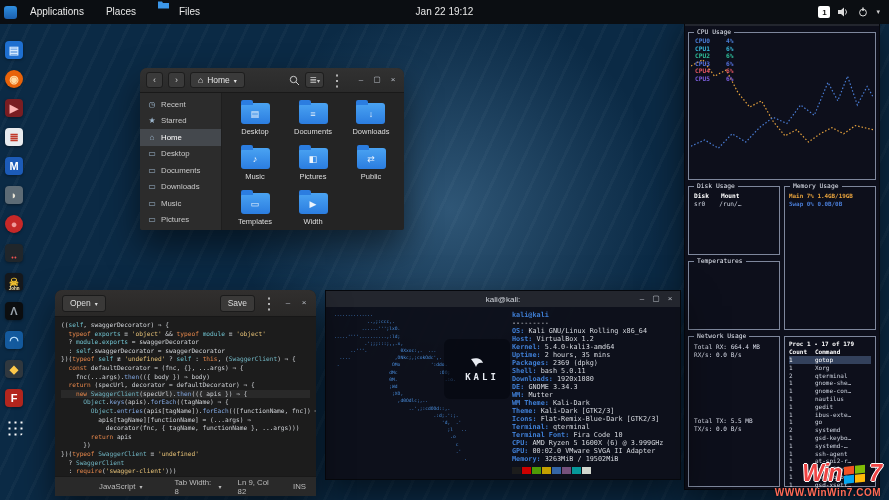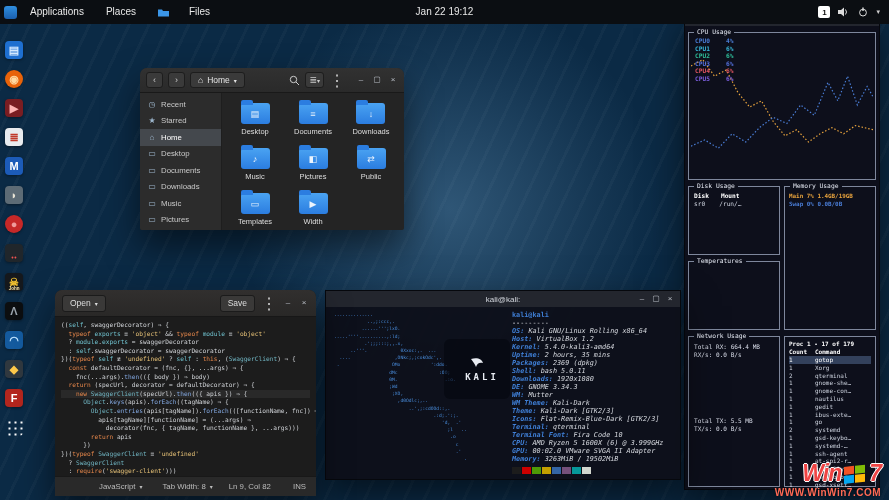--- a/index.html
+++ b/index.html
@@ -12,21 +12,21 @@
     background: repeating-linear-gradient(115deg, rgba(255,255,255,.028) 0 3px, transparent 3px 18px); }
   .desktop::after { content:""; position:absolute; left:220px; top:20px; width:460px; height:420px;
     background: radial-gradient(circle at 50% 45%, rgba(140,200,245,.28), rgba(140,200,245,.08) 45%, transparent 65%); }
 
   
   .panel { position:absolute; top:0; left:0; right:0; height:24px; background:#0b0e12; z-index:50;
     display:flex; align-items:center; color:#e8e8e8; font-size:10px; }
   .panel-left { display:flex; align-items:center; gap:4px; padding-left:4px; }
   .kali-dot { width:13px; height:13px; border-radius:3px; background:linear-gradient(#2f8fe0,#1b5fae); }
   .panel-item { padding:0 9px; height:24px; line-height:24px; cursor:default; }
-  .panel-item.files-menu { display:flex; align-items:center; gap:20px; }
+  .panel-item.files-menu { display:flex; gap:10px; }
   .panel-clock { position:absolute; left:0; right:0; top:0; height:24px; line-height:24px; text-align:center; font-size:10px; pointer-events:none; }
   .panel-right { margin-left:auto; display:flex; align-items:center; gap:8px; padding-right:9px; z-index:2; }
   .panel-badge { width:12px; height:12px; background:#fff; color:#111; border-radius:2px; font-size:8px; font-weight:bold;
     display:flex; align-items:center; justify-content:center; }
   .panel-caret { font-size:7px; color:#cfcfcf; }
 
   
   .dock { position:absolute; left:5px; top:41px; display:flex; flex-direction:column; gap:11px; z-index:5; }
   .dock-icon { width:18px; height:18px; border-radius:4px; display:flex; align-items:center; justify-content:center;
     font-size:11px; font-weight:bold; position:relative; box-shadow:0 1px 3px rgba(0,0,0,.4); }
@@ -88,21 +88,21 @@
   .term { position:absolute; left:325px; top:290px; width:356px; height:190px; z-index:11;
     background:rgba(13,16,26,.97); border:1px solid #06080d; box-shadow:0 16px 34px rgba(0,0,0,.55); display:flex; flex-direction:column; }
   .term-header { height:16px; background:#23262e; display:flex; align-items:center; justify-content:center;
     font-size:8px; color:#d2d6dd; position:relative; flex:none; }
   .term-header .winctrl { position:absolute; right:5px; top:3px; gap:4px; }
   .term-body { flex:1; display:flex; padding:4px 8px; font-family:"DejaVu Sans Mono",monospace; position:relative; overflow:hidden; }
   .term-ascii { font-size:4.6px; line-height:7.2px; color:#4a8fe0; white-space:pre; width:178px; flex:none; }
   .term-col { min-width:0; }
   .term-user { color:#3f7fd6; font-weight:bold; font-size:6.8px; line-height:8px; }
   .term-sep { color:#d7dae0; font-size:6.8px; line-height:8px; }
-  .ti { font-size:6.8px; line-height:8px; color:#d7dae0; white-space:nowrap;font-style:italic; }
+  .ti { font-size:6.8px; line-height:8px; color:#d7dae0; white-space:nowrap; }
   .ti-k { color:#3f7fd6; font-weight:bold; }
   .term-palette { display:flex; gap:1px; margin-top:4px; }
   .pal { width:9px; height:7px; display:inline-block; }
   .kali-badge { position:absolute; left:118px; top:32px; width:66px; height:60px; background:rgba(3,6,12,.55);
     border-radius:6px; display:flex; flex-direction:column; align-items:center; justify-content:center; gap:2px; color:#e8ecf2; }
   .kali-badge-text { font-size:9px; letter-spacing:3px; font-weight:bold;padding-left:10px; }
 
   
   .mon { position:absolute; left:684px; top:12px; width:196px; height:478px; z-index:9;
     background:#0d0f1b; border:1px solid #06080d; box-shadow:0 16px 34px rgba(0,0,0,.55); display:flex; flex-direction:column; }
@@ -396,21 +396,21 @@
         <span class="wc">–</span>
         <span class="wc">×</span>
       </span>
     </div>
     <div class="ed-code"><div class="cl">((<i class="bi">self</i>, swaggerDecorator) ⇒ {</div><div class="cl">  <i class="kw">typeof</i> <i class="bi">exports</i> ≡ <i class="str">'object'</i> &amp;&amp; <i class="kw">typeof</i> <i class="bi">module</i> ≡ <i class="str">'object'</i></div><div class="cl">  ? <i class="bi">module</i>.<i class="bi">exports</i> = swaggerDecorator</div><div class="cl">  : <i class="bi">self</i>.swaggerDecorator = swaggerDecorator</div><div class="cl">})(<i class="kw">typeof</i> <i class="bi">self</i> ≢ <i class="str">'undefined'</i> ? <i class="bi">self</i> : <i class="kw">this</i>, (<i class="ty">SwaggerClient</i>) ⇒ {</div><div class="cl">  <i class="kw">const</i> defaultDecorator = (fnc, {}, ...args) ⇒ {</div><div class="cl">    fnc(...args).<i class="fn">then</i>(({ body }) ⇒ body)</div><div class="cl">  <i class="kw">return</i> (specUrl, decorator = defaultDecorator) ⇒ {</div><div class="cl">    <i class="kw">new</i> <i class="ty">SwaggerClient</i>(specUrl).<i class="fn">then</i>(({ apis }) ⇒ {</div><div class="cl">      <i class="ty">Object</i>.<i class="fn">keys</i>(apis).<i class="fn">forEach</i>((tagName) ⇒ {</div><div class="cl">        <i class="ty">Object</i>.<i class="fn">entries</i>(apis[tagName]).<i class="fn">forEach</i>(([functionName, fnc]) ⇒ {</div><div class="cl">          apis[tagName][functionName] = (...args) ⇒</div><div class="cl">            decorator(fnc, { tagName, functionName }, ...args)))</div><div class="cl">        <i class="kw">return</i> apis</div><div class="cl">      })</div><div class="cl">})(<i class="kw">typeof</i> <i class="ty">SwaggerClient</i> ≡ <i class="str">'undefined'</i></div><div class="cl">  ? <i class="ty">SwaggerClient</i></div><div class="cl">  : <i class="kw">require</i>(<i class="str">'swagger-client'</i>)))</div></div>
     <div class="ed-status">
       <span class="st1">
         <span>JavaScript</span>
         <span class="caret">▾</span>
       </span>
-      <span class="st1" style="margin-left:4px">
+      <span class="st1" style="margin-left:16px">
         <span>Tab Width: 8</span>
         <span class="caret">▾</span>
       </span>
       <span>Ln 9, Col 82</span>
       <span class="ins">INS</span>
     </div>
   </div>
 
   <div class="term">
     <div class="term-header">

